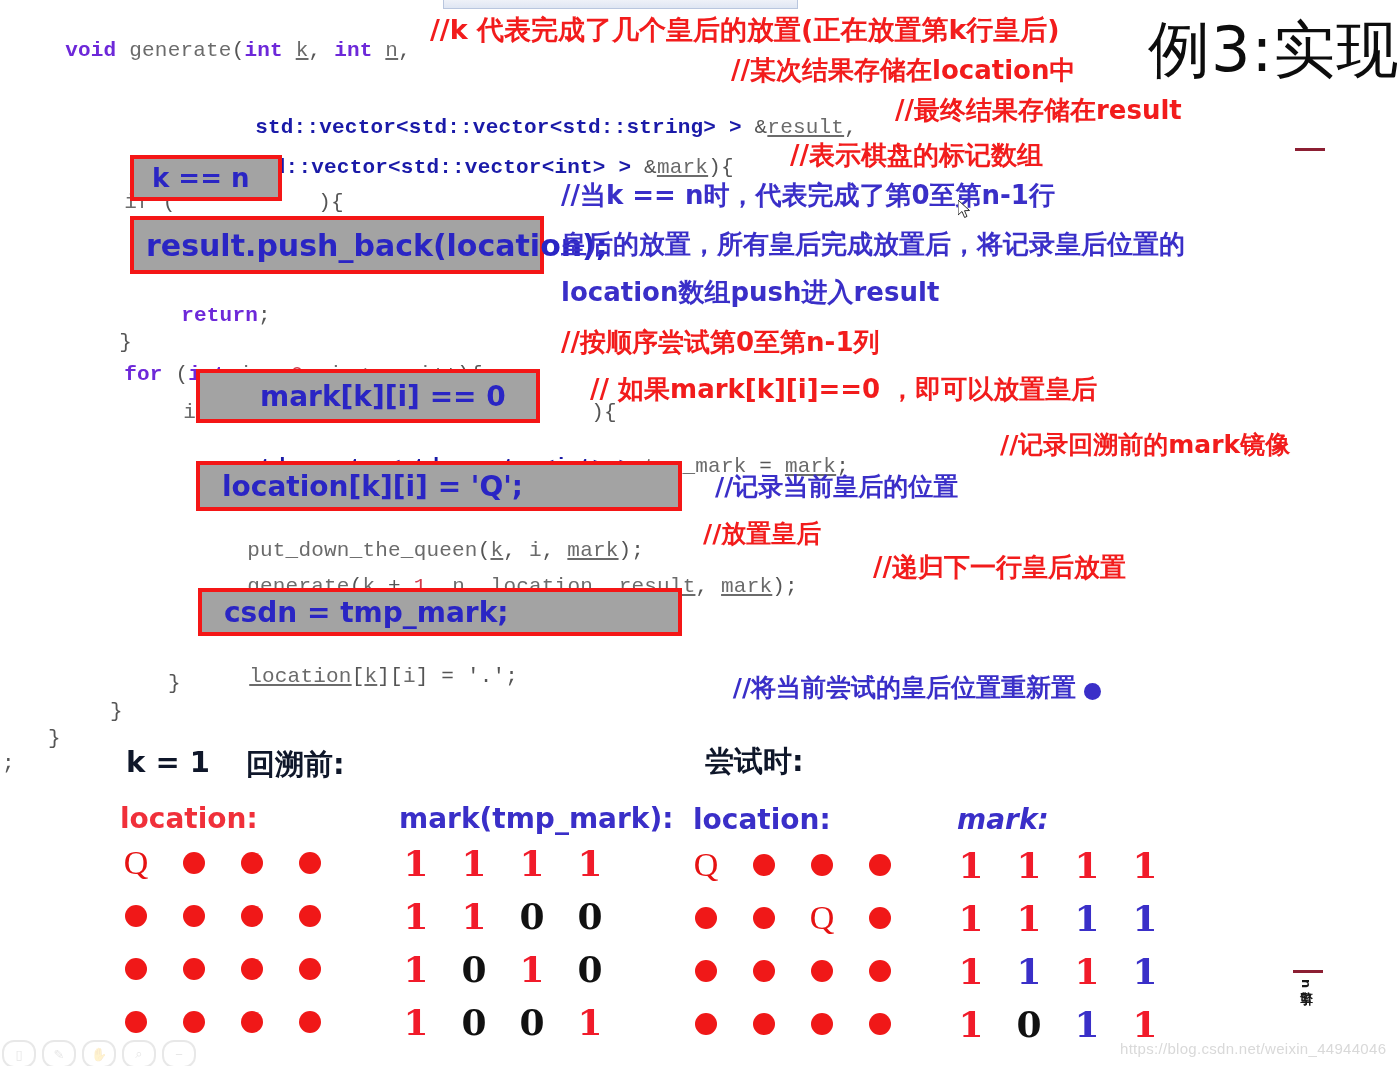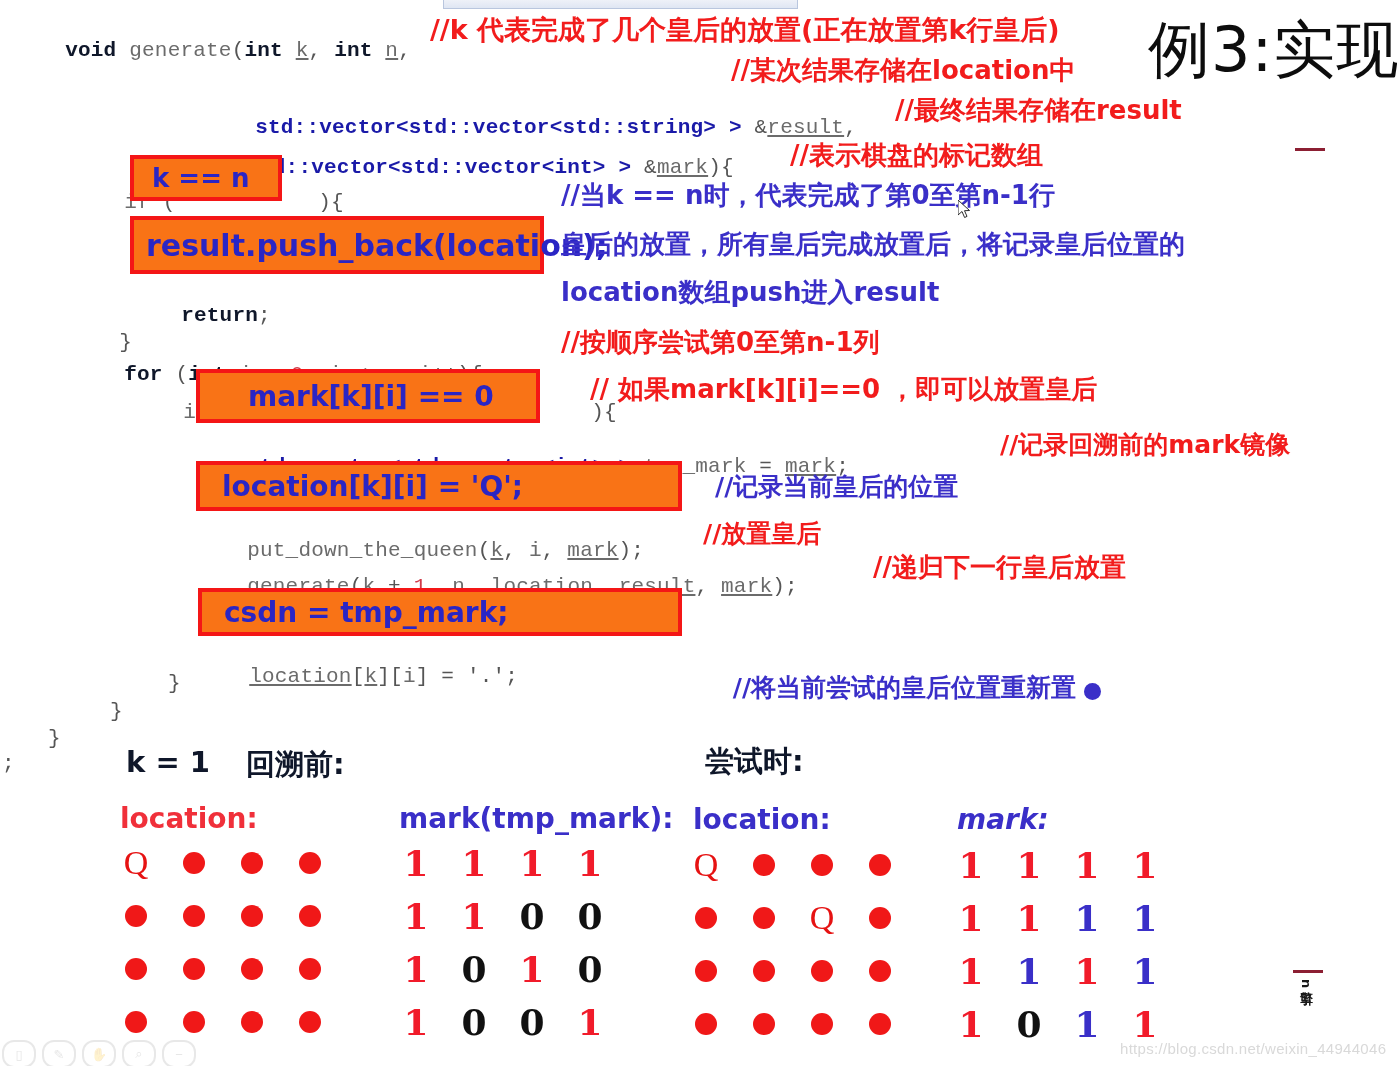--- a/index.html
+++ b/index.html
@@ -20,41 +20,41 @@
     background:linear-gradient(#eef1f8,#dfe6f3);
     border:1px solid #b9c6de;border-top:none;box-sizing:border-box;
   }
 
   
   .code{
     font-family:"Liberation Mono","DejaVu Sans Mono",monospace;
     font-size:21px;
     letter-spacing:0.2px;
   }
-  .kw{color:#0f172a;font-weight:bold;margin-top:13px;}
+  .kw{color:#6d28d9;font-weight:bold;margin-top:13px;}
   .ident{color:#6b6b6b;}
   .idu{color:#6b6b6b;text-decoration:underline;}
   .plain{color:#555;}
   .num{color:#d13b4a;}
   .type{color:#1a1aa8;font-weight:bold;}
 
   
   .ann{
     font-family:"DejaVu Sans","Liberation Sans",sans-serif;
     font-weight:bold;
     font-size:25px;
     letter-spacing:0px;
   }
   .ann-red{color:#f21c1c;}
   .ann-blue{color:#3a2fc8;}
 
   
   .boxed{
     border:4px solid #f41616;
-    background:#f97316;
+    background:#a3a3a3;
     color:#2a25c4;
     font-family:"DejaVu Sans","Liberation Sans",sans-serif;
     font-weight:bold;
     box-sizing:border-box;
     display:flex;align-items:center;
   }
 
   
   .title{
     font-family:"DejaVu Sans","Liberation Sans",sans-serif;
@@ -181,21 +181,21 @@
 
   <div class="abs code" style="left:168px;top:672px;"><span class="plain">}</span></div>
   <div class="abs code" style="left:110px;top:700px;"><span class="plain">}</span></div>
   <div class="abs code" style="left:48px;top:727px;"><span class="plain">}</span></div>
   <div class="abs code" style="left:2px;top:752px;"><span class="plain">;</span></div>
 
   <div class="abs boxed" style="left:130px;top:155px;width:152px;height:46px;font-size:26px;padding-left:18px;">k == n</div>
 
   <div class="abs boxed" style="left:130px;top:216px;width:414px;height:58px;font-size:30px;padding-left:12px;">result.push_back(location);</div>
 
-  <div class="abs boxed" style="left:196px;top:369px;width:344px;height:54px;font-size:28px;padding-left:48px;">mark[k][i] == 0</div>
+  <div class="abs boxed" style="left:196px;top:369px;width:344px;height:54px;font-size:28px;padding-left:60px;">mark[k][i] == 0</div>
 
   <div class="abs boxed" style="left:196px;top:461px;width:486px;height:50px;font-size:28px;padding-left:22px;">location[k][i] = 'Q';</div>
 
   <div class="abs boxed" style="left:198px;top:588px;width:484px;height:48px;font-size:28px;padding-left:22px;">csdn = tmp_mark;</div>
 
   <div class="abs ann ann-red" style="left:430px;top:12px;font-size:27px;">//k 代表完成了几个皇后的放置(正在放置第k行皇后)</div>
 
   <div class="abs ann ann-red" style="left:731px;top:53px;font-size:26px;">//某次结果存储在location中</div>
 
   <div class="abs ann ann-red" style="left:895px;top:93px;font-size:26px;">//最终结果存储在result</div>

